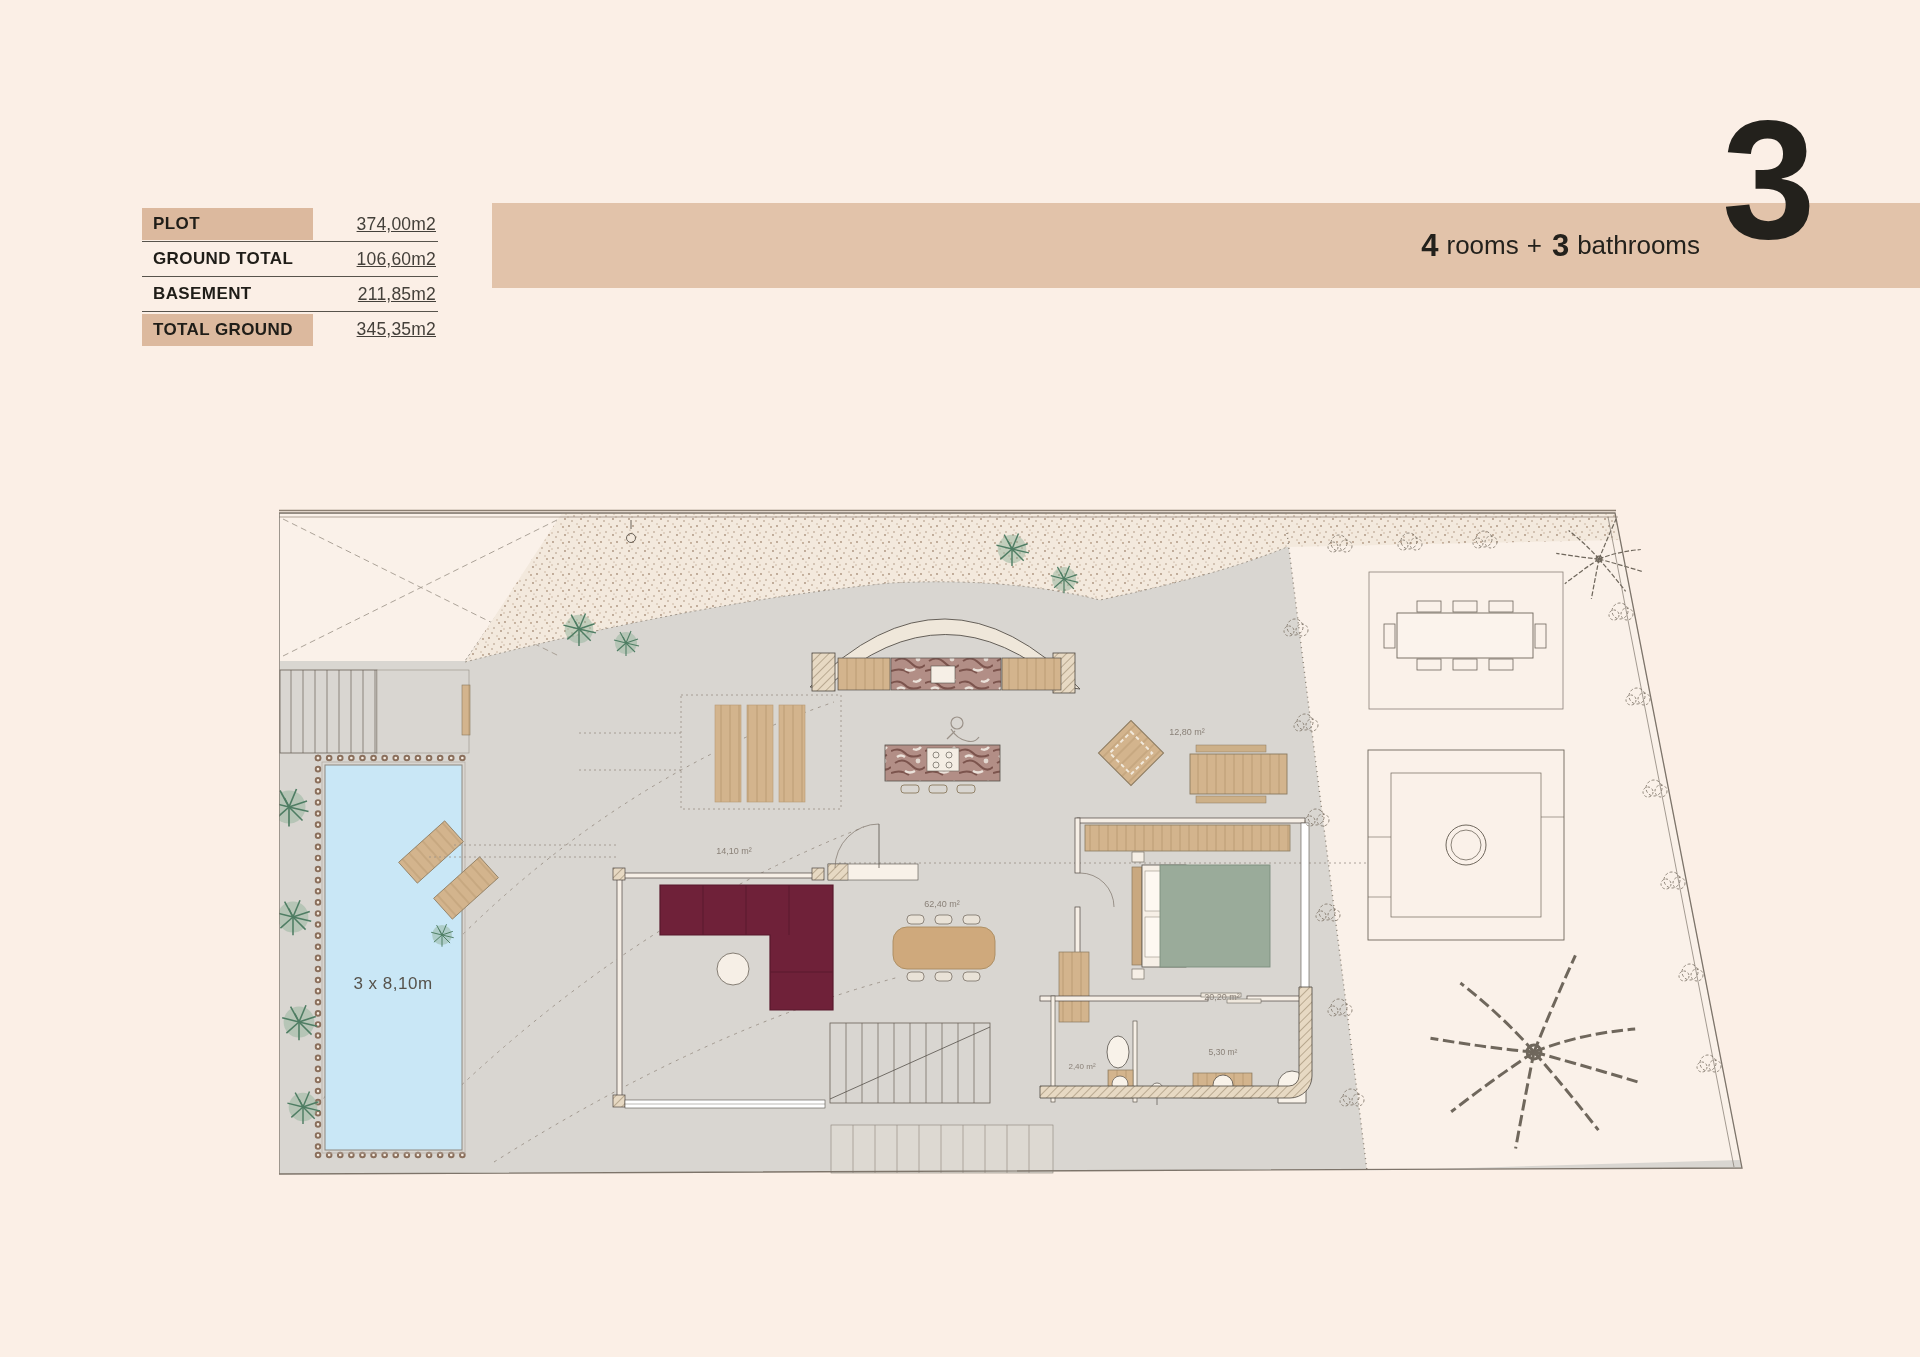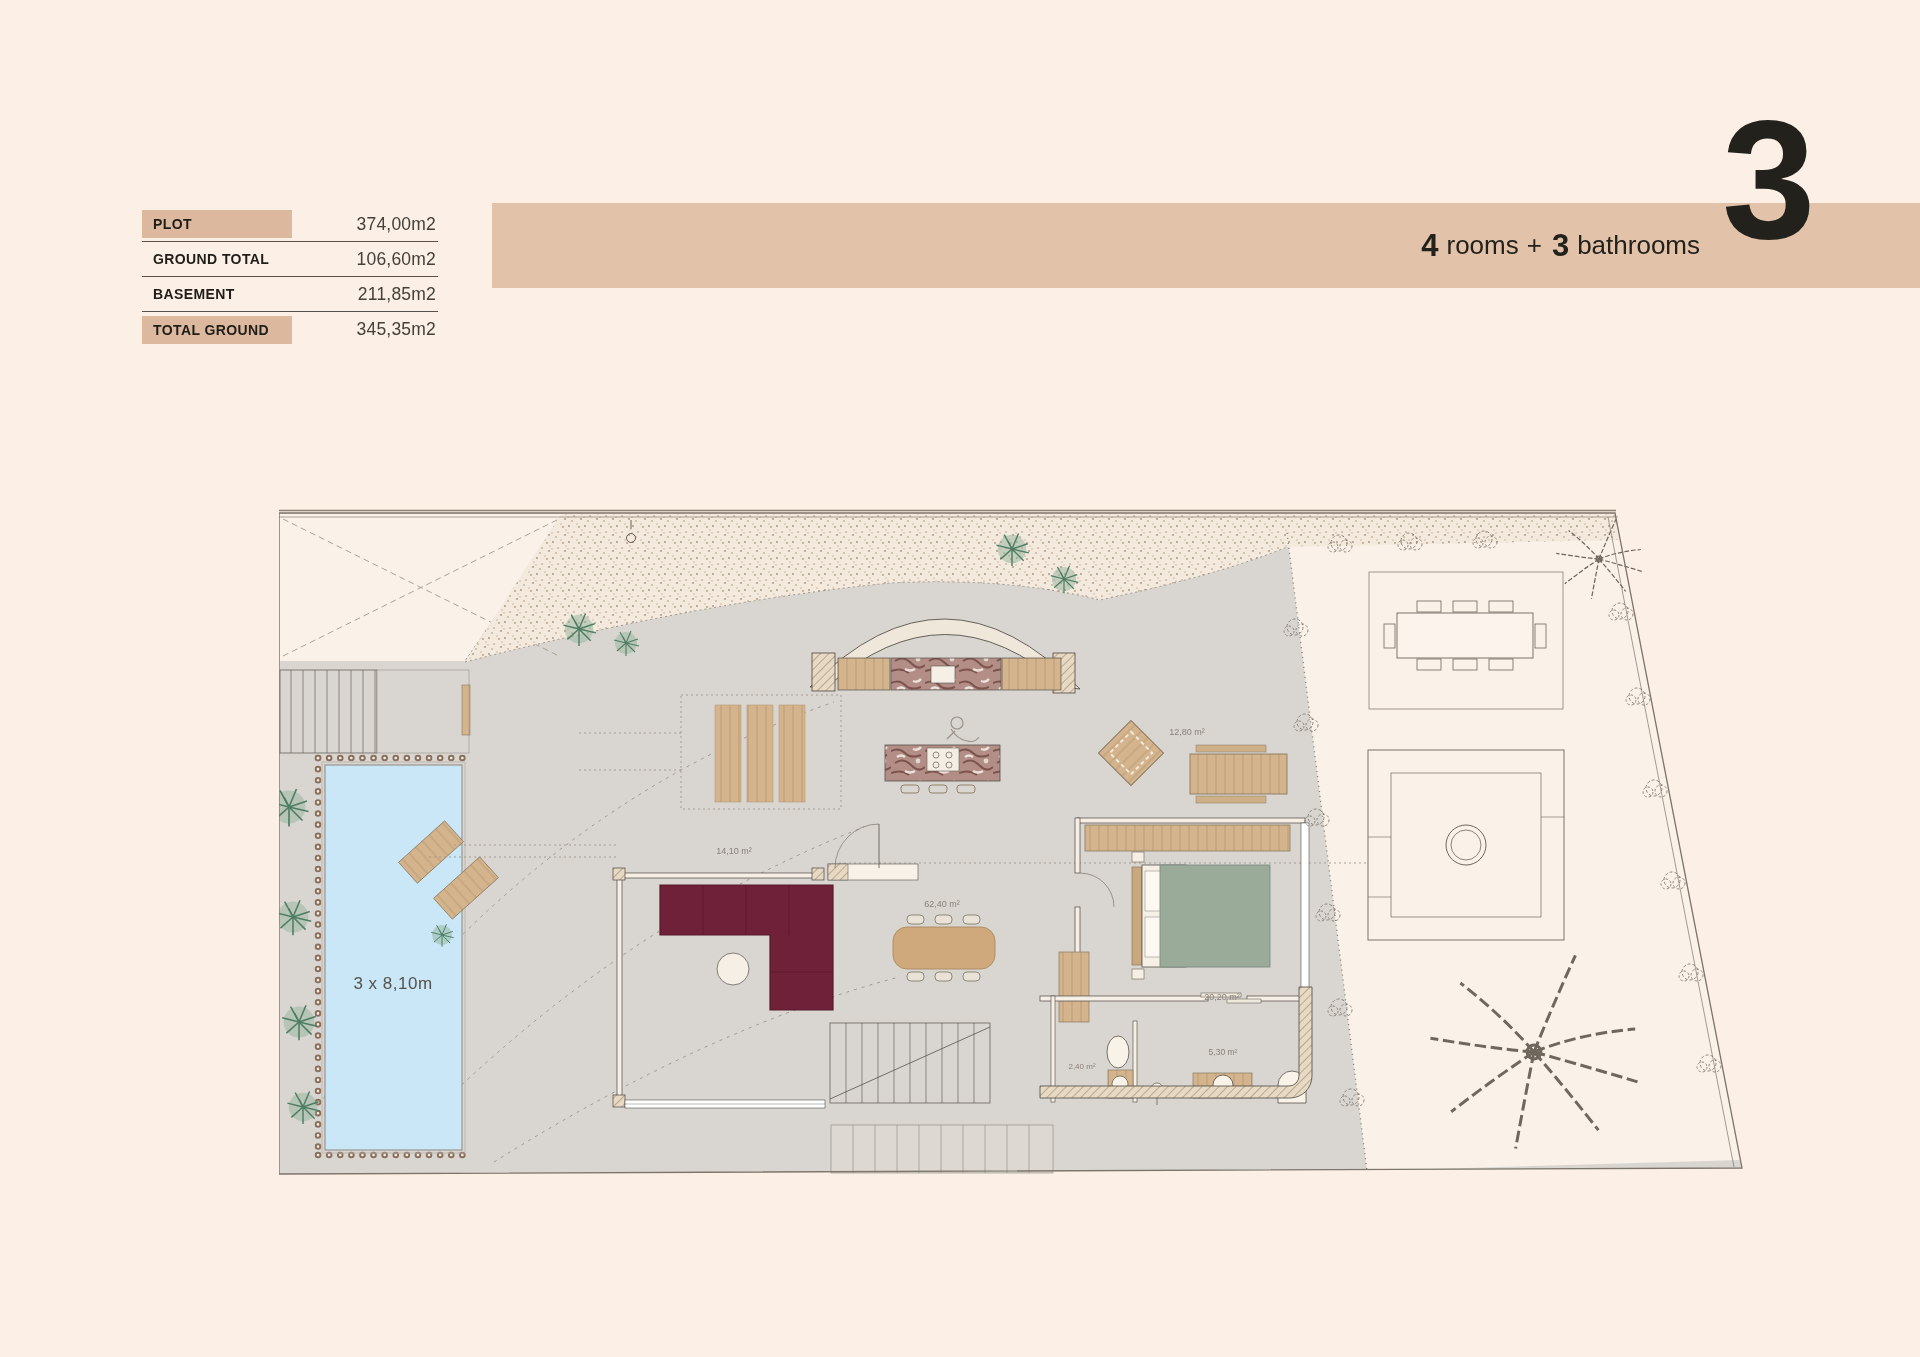--- a/index.html
+++ b/index.html
@@ -27,27 +27,27 @@
 
   
   .spec-table{
     position:absolute;left:142px;top:207px;width:296px;
   }
   .spec-row{
     display:flex;align-items:center;height:35px;
   }
   .spec-row.with-divider{border-bottom:1px solid #57534c;}
   .spec-label{
-    width:150px;font-weight:bold;font-size:14px;letter-spacing:.4px;
+    width:171px;font-weight:bold;font-size:17px;letter-spacing:.4px;
     padding:6px 10px 6px 11px;color:#1f1d18;
   }
   .spec-row.hl .spec-label{background:var(--highlight-tan);}
   .spec-value{
     margin-left:auto;font-size:17.5px;color:var(--value-ink);
-    padding-right:2px;letter-spacing:.2px;
+    padding-right:2px;letter-spacing:.2px;text-decoration:underline;
   }
 
   
   .rooms-line{
     position:absolute;left:1100px;top:203px;width:600px;height:85px;
     display:flex;align-items:center;justify-content:flex-end;
     font-size:26px;color:var(--ink);
   }
   .rooms-line .num{font-weight:bold;font-size:31px;}
   .rooms-line .word{margin:0 8px;}

